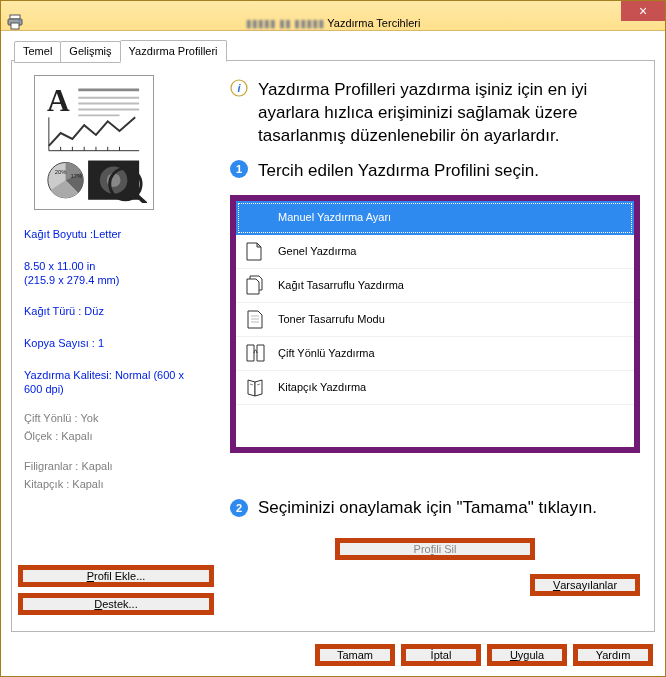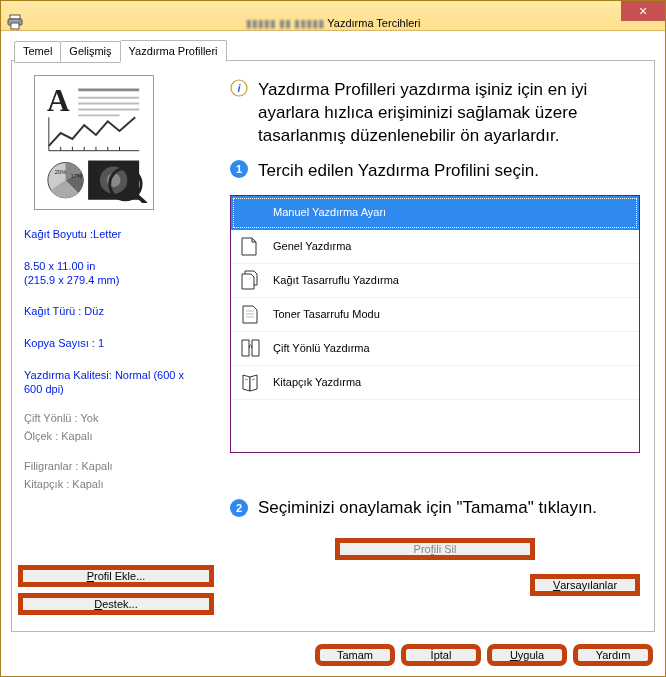--- a/index.html
+++ b/index.html
@@ -125,21 +125,21 @@
     margin-bottom: 12px;
   }
   .hint-icon {
     width: 18px; height: 18px;
     flex: 0 0 18px;
     margin-right: 10px;
   }
   .hint-text { font-size: 17px; line-height: 1.35; }
 
   .profile-box {
-    border: 1px solid #701a75;
+    border: 6px solid #701a75;
     height: 258px;
     margin: 4px 0 2px 0;
     overflow: hidden;
   }
   .profile-item {
     height: 34px;
     display: flex;
     align-items: center;
     padding: 0 8px;
     border-bottom: 1px dotted transparent;
@@ -186,21 +186,21 @@
   .std-btn.disabled { color: #888; }
   .std-btn .uline { text-decoration: underline; }
 
   
   .bottom-btns {
     position: absolute;
     right: 12px; bottom: 10px;
     display: flex;
     gap: 6px;
   }
-  .bottom-btns .std-btn { width: 78px; border-radius: 7px; }
+  .bottom-btns .std-btn { width: 78px; }
 
   
   .step-circle {
     width: 18px; height: 18px;
     border-radius: 50%;
     background: #2f8aef;
     color: #fff;
     font-weight: bold;
     font-size: 11px;
     display: flex; align-items: center; justify-content: center;

